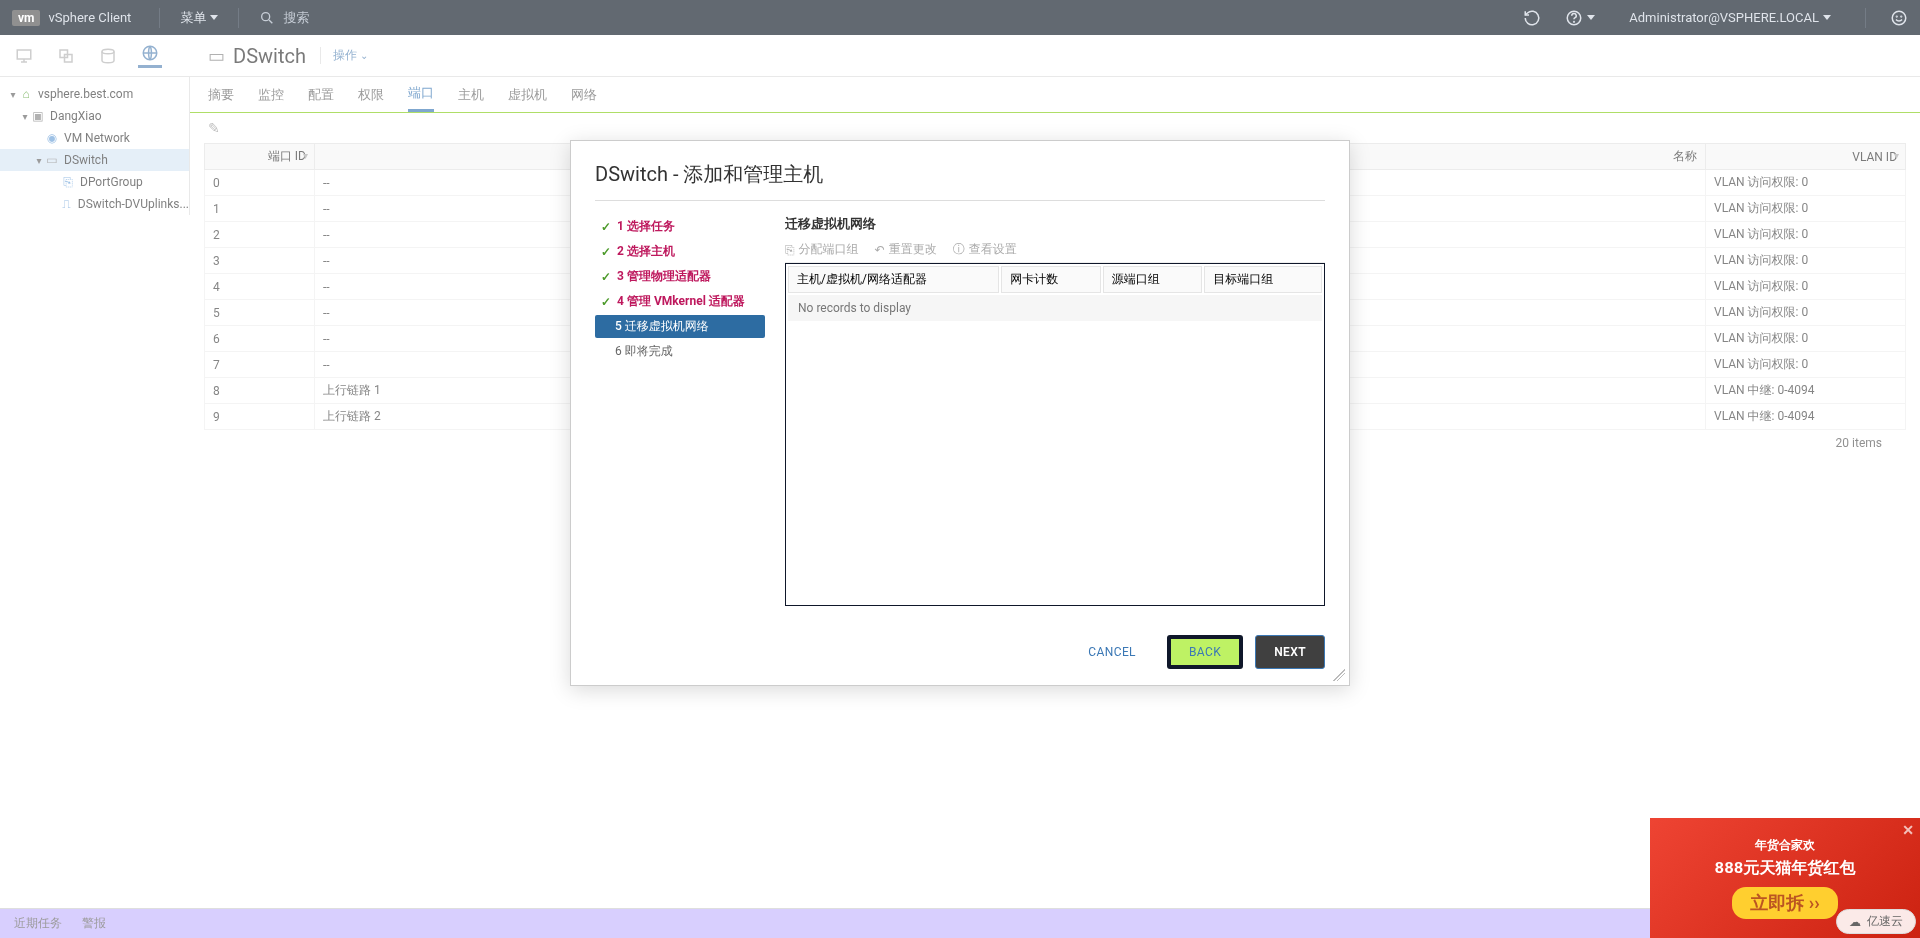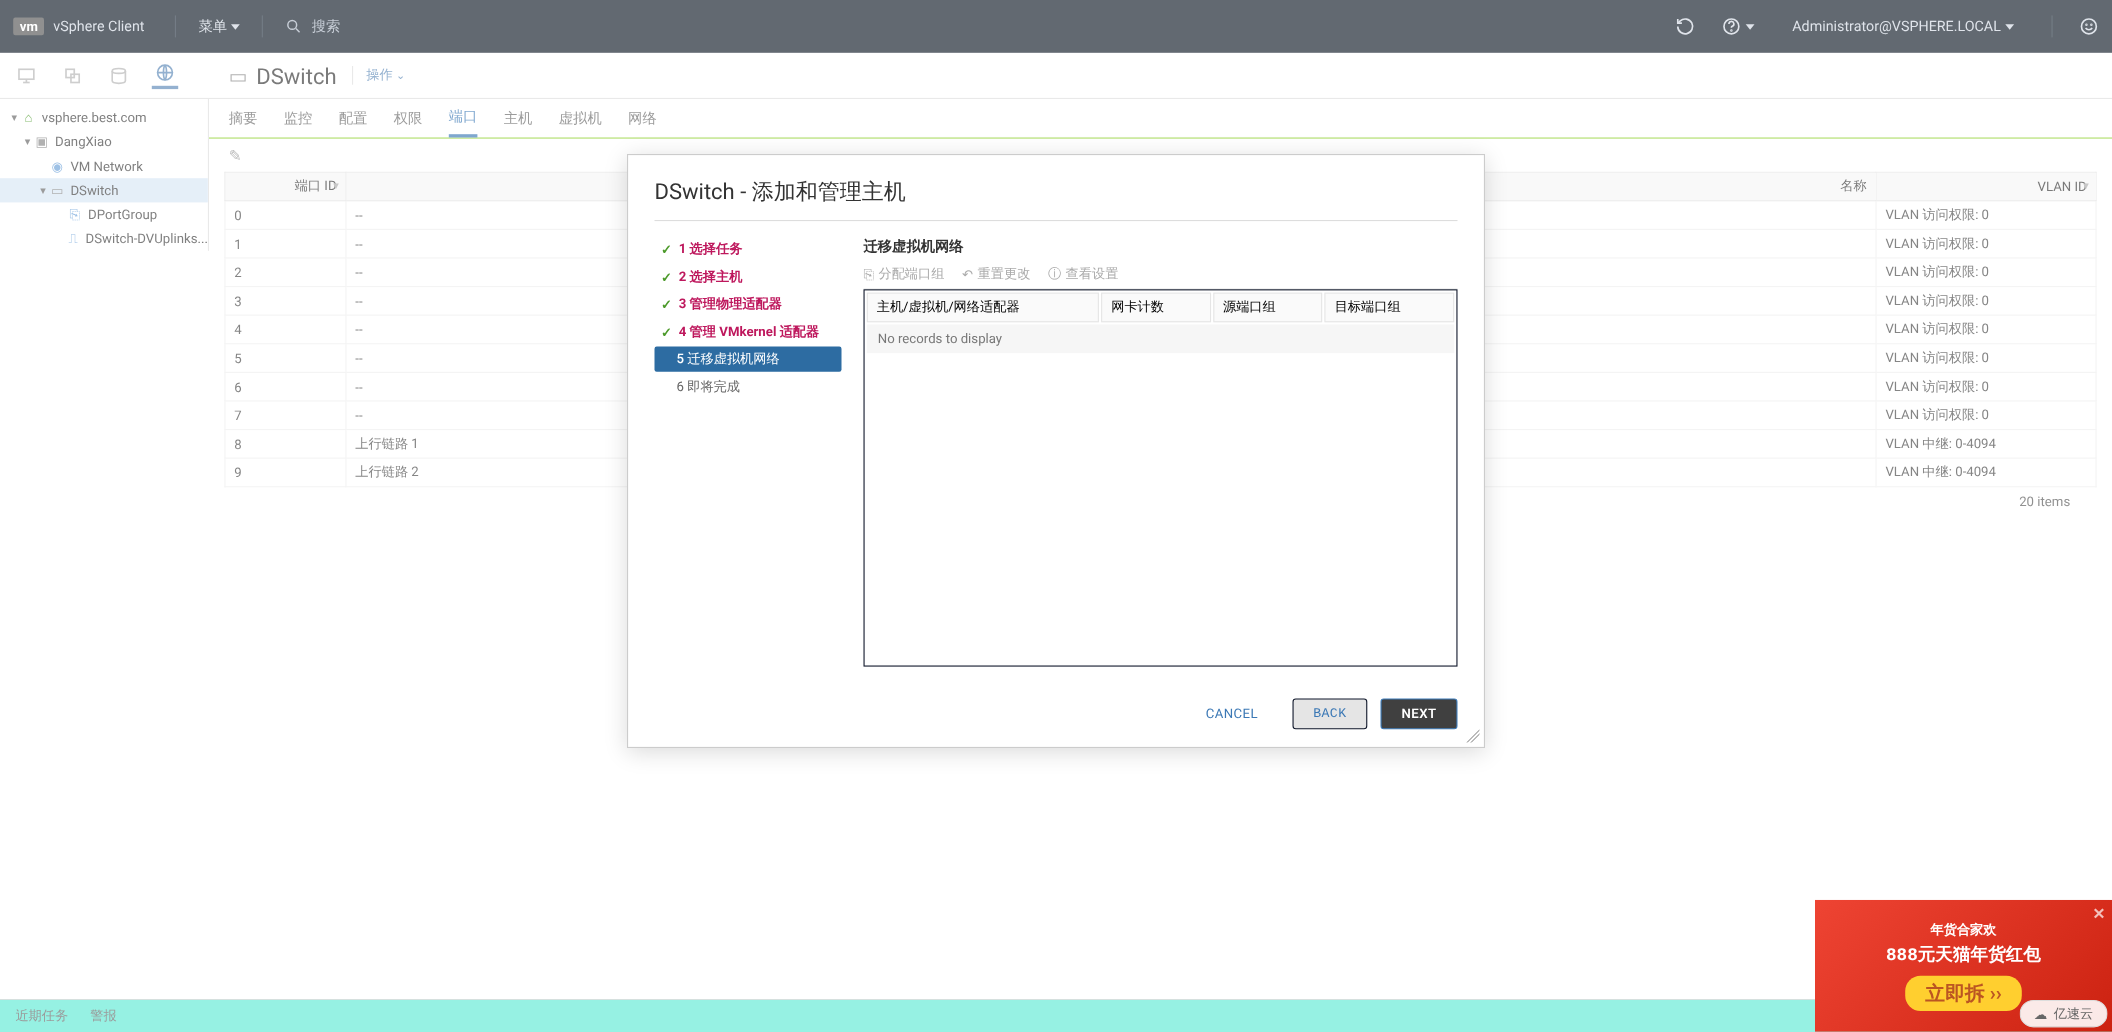--- a/index.html
+++ b/index.html
@@ -1,20 +1,20 @@
 <!DOCTYPE html>
 <html><head>
 <meta charset="utf-8">
 <style>
 * { box-sizing: border-box; margin: 0; padding: 0; font-family: -apple-system, BlinkMacSystemFont, "Segoe UI", Roboto, Helvetica, Arial, sans-serif; }
 html, body { width: 100%; height: 100%; overflow: hidden; }
 body { background: #fff; }
 
 
-.top-bar { height: 48px; background: #0f1a26; color: #cfd6e0; display: flex; align-items: center; padding: 0 12px; font-size: 13px; }
+.top-bar { height: 35px; background: #0f1a26; color: #cfd6e0; display: flex; align-items: center; padding: 0 12px; font-size: 13px; }
 .top-bar .vm-box { background: #555; color: #fff; font-weight: bold; padding: 1px 6px; border-radius: 2px; font-size: 12px; margin-right: 8px; }
 .top-bar .client-name { margin-right: 18px; }
 .top-bar .sep { width: 1px; height: 20px; background: #2a3745; margin: 0 10px; }
 .top-bar .menu-label { display: flex; align-items: center; gap: 4px; padding: 0 10px; cursor: pointer; }
 .top-bar .chev-down { display:inline-block; width:0;height:0;border-left:4px solid transparent;border-right:4px solid transparent;border-top:5px solid #cfd6e0; }
 .top-bar .search-area { display:flex; align-items:center; gap:8px; margin-left: 10px; color:#aab4c2; }
 .top-bar .search-icon svg { stroke:#aab4c2; }
 .top-bar .right { margin-left:auto; display:flex; align-items:center; gap:14px; }
 .ic { display:inline-flex; align-items:center; justify-content:center; }
 
@@ -51,21 +51,21 @@
 
 
 .grid { flex:1; overflow:hidden; padding: 0 14px; }
 table.data { width:100%; border-collapse:collapse; font-size:12px; }
 table.data th { text-align:right; background:#f6f6f6; border:1px solid #e2e2e2; padding:4px 8px; font-weight:normal; color:#333; position:relative;margin-left:40px; }
 table.data th .filter { position:absolute; right:6px; top:6px; color:#aaa; font-size:10px; }
 table.data td { border:1px solid #eee; padding:4px 8px; color:#444; height:24px; }
 .grid-footer { text-align:right; font-size:12px; color:#555; padding:6px 24px 0 0; }
 
 
-.bottom-bar { position:fixed; bottom:0; left:0; right:0; height:30px; border-top:1px solid #ccc; background:#5eead4; display:flex; align-items:center; padding:0 14px; font-size:12px; gap:20px; color:#666; }
+.bottom-bar { position:fixed; bottom:0; left:0; right:0; height:30px; border-top:1px solid #ccc; background:#c4b5fd; display:flex; align-items:center; padding:0 14px; font-size:12px; gap:20px; color:#666; }
 
 
 .overlay { position:fixed; inset:0; background:rgba(255,255,255,0.35); display:flex; align-items:flex-start; justify-content:center; }
 .modal { margin-top:140px; width: 780px; background:#fff; border:1px solid #ccc; box-shadow:0 4px 20px rgba(0,0,0,0.15); padding:20px 24px 16px 24px; position:relative; }
 .modal-title { font-size:20px; color:#333; border-bottom:1px solid #ddd; padding-bottom:12px; margin-bottom:14px; }
 .modal-body { display:flex; gap:20px; min-height: 400px; }
 .wizard-steps { width:170px; font-size:12px; }
 .wizard-steps .step { display:flex; align-items:center; gap:6px; padding:3px 6px; border-radius:2px; margin-bottom:2px; }
 .wizard-steps .step.done { color:#be185d;font-weight:bold; }
 .wizard-steps .step.done::before { content:"✓"; color:#4c9a2a; font-weight:bold; }
@@ -78,21 +78,21 @@
 .wizard-content p.desc { color:#444; margin-bottom:14px; }
 .toolbar-line { display:flex; gap:16px; color:#aaa; font-size:12px; border-bottom:1px solid #eee; padding:4px 0; margin-bottom:0; }
 .toolbar-line span { display:flex; align-items:center; gap:4px; }
 .inner-table { border:1px solid #0f172a; }
 .inner-table th { background:#fafafa; border:1px solid #e5e5e5; padding:4px 8px; text-align:left; font-weight:normal; font-size:12px; }
 .inner-table .empty { background:#f6f6f6; color:#777; padding:6px 10px; font-size:12px; }
 .inner-table .body-space { height:280px; }
 .modal-footer { display:flex; justify-content:flex-end; gap:12px; margin-top:20px; }
 .btn { font-size:12px; padding:6px 18px; border-radius:3px; cursor:pointer; border:1px solid transparent; letter-spacing:0.4px; }
 .btn-link { color:#3b78b5; background:none; }
-.btn-outline { color:#3b78b5; border:1px solid #0f172a; background:#e5e5e5;font-family:Liberation Mono, monospace; }
+.btn-outline { color:#3b78b5; border:4px solid #0f172a; background:#bef264; }
 .btn-primary { background:#404040; color:#fff; border:1px solid #3b78b5; font-weight:600; }
 .resize-grip { position:absolute; right:4px; bottom:4px; width:12px; height:12px; background:linear-gradient(135deg, transparent 50%, #bbb 50%, #bbb 55%, transparent 55%, transparent 65%, #bbb 65%, #bbb 70%, transparent 70%); }
 
 
 .ad { position:fixed; right:0; bottom:0; width:270px; height:120px; background:linear-gradient(135deg,#e43, #c21); color:#fff; display:flex; flex-direction:column; align-items:center; justify-content:center; font-weight:bold; }
 .ad .close { position:absolute; top:4px; right:6px; font-size:14px; cursor:pointer; color:rgba(255,255,255,0.7); }
 .ad .small { font-size:12px; margin-bottom:4px; }
 .ad .big { font-size:16px;font-family:Liberation Mono, monospace; }
 .ad .pill { margin-top:8px; background:#ffcf2f; color:#b52; padding:4px 18px; border-radius:14px; font-size:18px; }
 .brand-badge { position:fixed; right:4px; bottom:4px; background:rgba(255,255,255,0.9); border:1px solid #ddd; border-radius:14px; padding:3px 12px; font-size:12px; color:#666; display:flex; align-items:center; gap:6px; }

